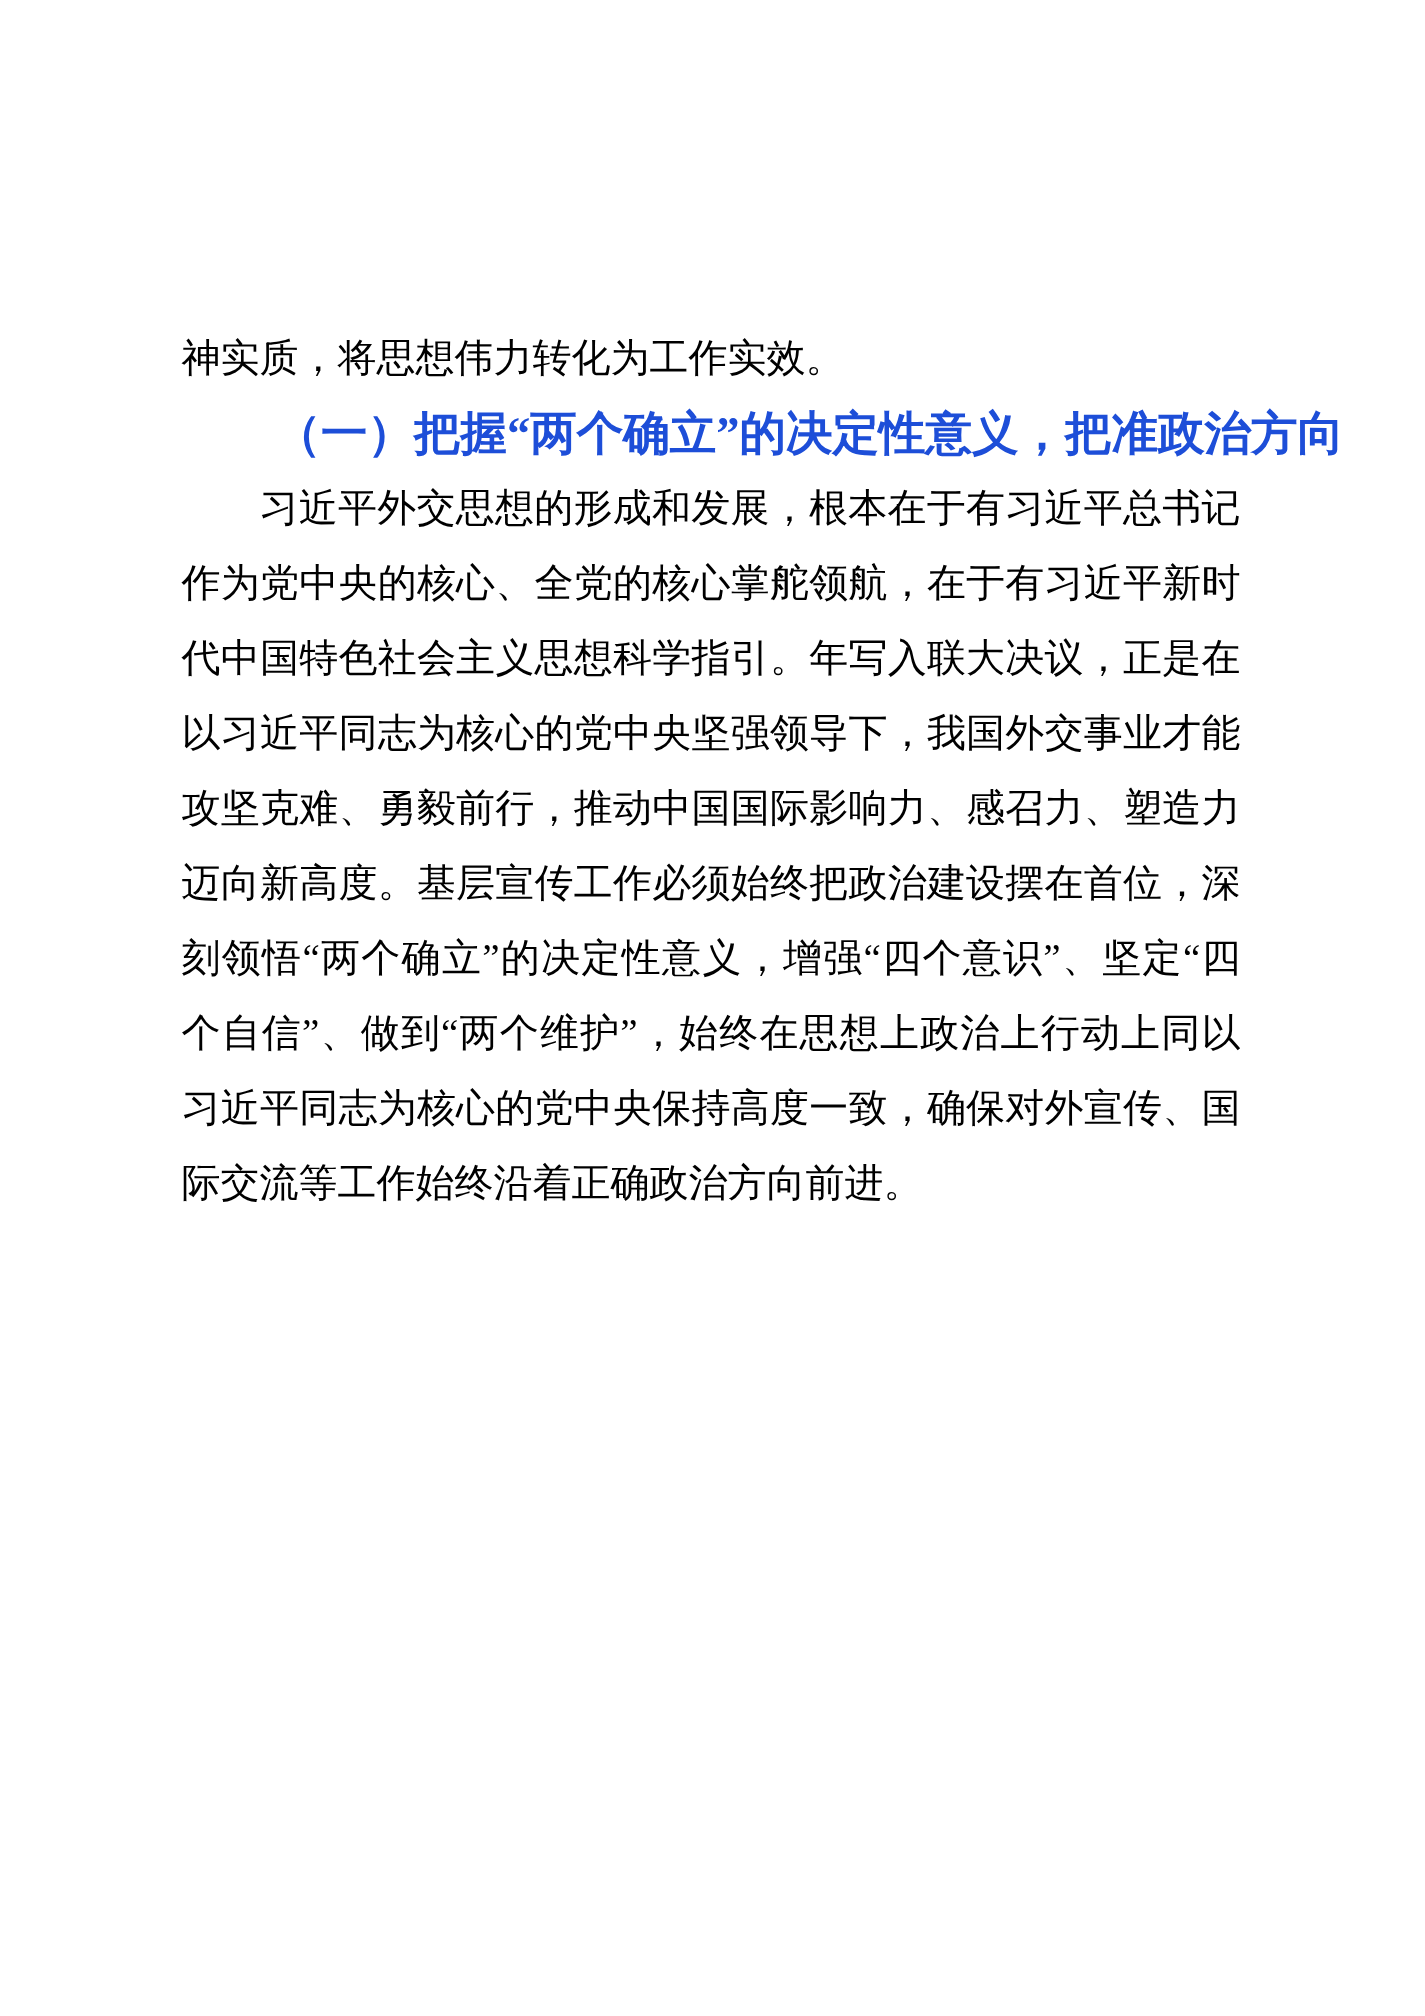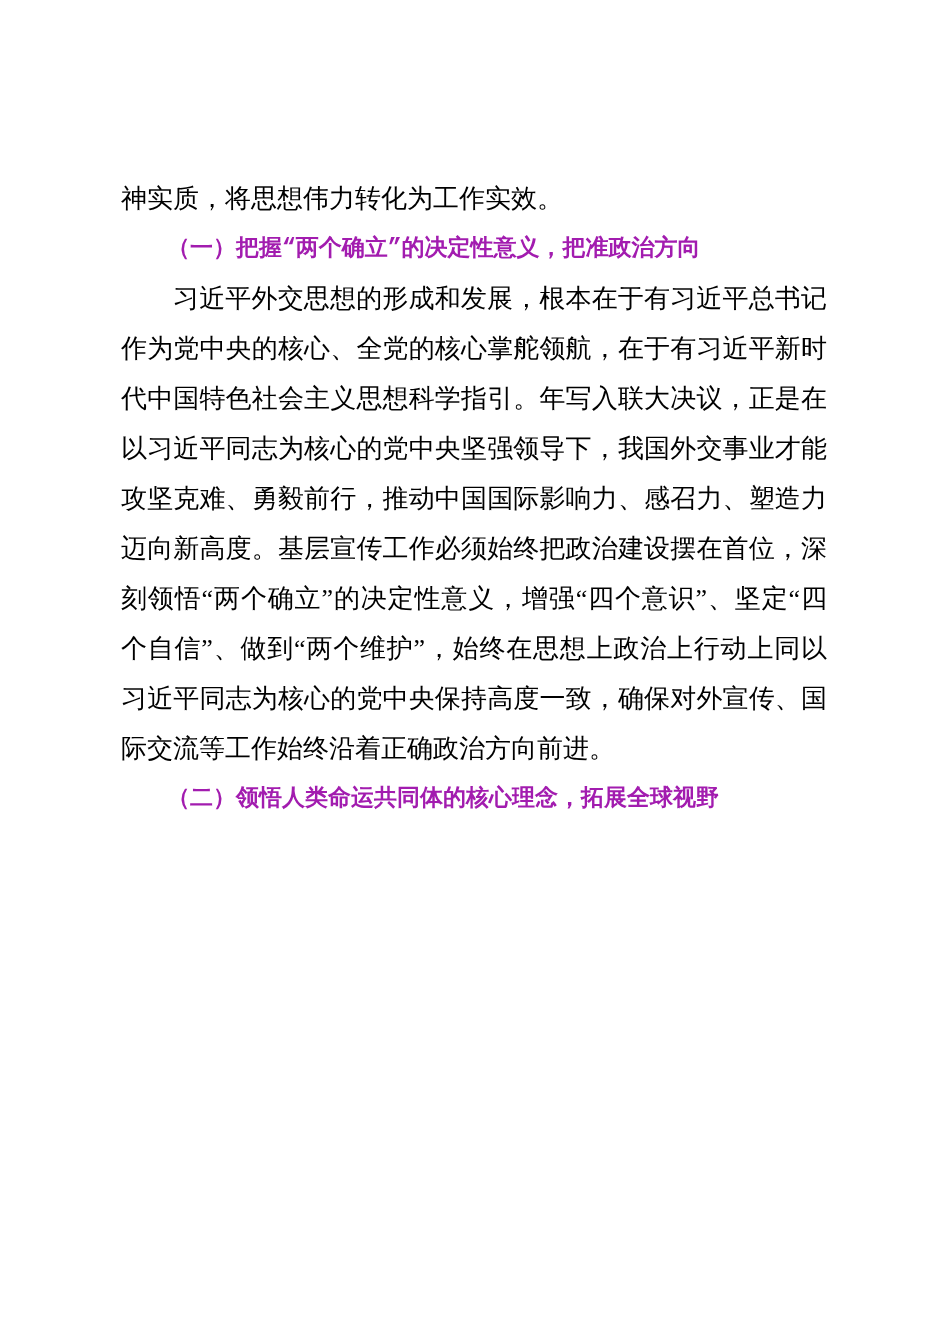--- a/index.html
+++ b/index.html
@@ -7,20 +7,21 @@
     padding: 0;
     background: #ffffff;
   }
   .page {
     position: relative;
     width: 950px;
     height: 1181px;
     background: #ffffff;
     overflow: hidden;
     color: #000000;
+    margin-top: 40px;
   }
   .content {
     position: absolute;
     left: 121px;
     top: 174px;
     width: 706px;
     text-align: justify;
     text-justify: inter-ideograph;
   }
   .body-text {
@@ -29,32 +30,31 @@
     font-size: 26px;
     line-height: 50px;
     text-indent: 2em;
     color: #000000;
   }
   .no-indent {
     text-indent: 0;
   }
   .heading {
     margin: 0;
-    font-family: Liberation Mono, monospace;
-    font-size: 23px;
+    font-family: Liberation Serif, serif;
+    font-size: 31px;
     line-height: 50px;
     text-indent: 2em;
     font-weight: 700;
     white-space: nowrap;
-    color: #a21caf;
+    color: #1d4ed8;
   }
 </style>
 </head>
 <body>
 
 <div class="page">
   <div class="content">
     <p class="body-text no-indent">神实质，将思想伟力转化为工作实效。</p>
     <h3 class="heading">（一）把握“两个确立”的决定性意义，把准政治方向</h3>
     <p class="body-text">习近平外交思想的形成和发展，根本在于有习近平总书记作为党中央的核心、全党的核心掌舵领航，在于有习近平新时代中国特色社会主义思想科学指引。年写入联大决议，正是在以习近平同志为核心的党中央坚强领导下，我国外交事业才能攻坚克难、勇毅前行，推动中国国际影响力、感召力、塑造力迈向新高度。基层宣传工作必须始终把政治建设摆在首位，深刻领悟“两个确立”的决定性意义，增强“四个意识”、坚定“四个自信”、做到“两个维护”，始终在思想上政治上行动上同以习近平同志为核心的党中央保持高度一致，确保对外宣传、国际交流等工作始终沿着正确政治方向前进。</p>
-    <h3 class="heading">（二）领悟人类命运共同体的核心理念，拓展全球视野</h3>
   </div>
 </div>
 
 </body></html>

